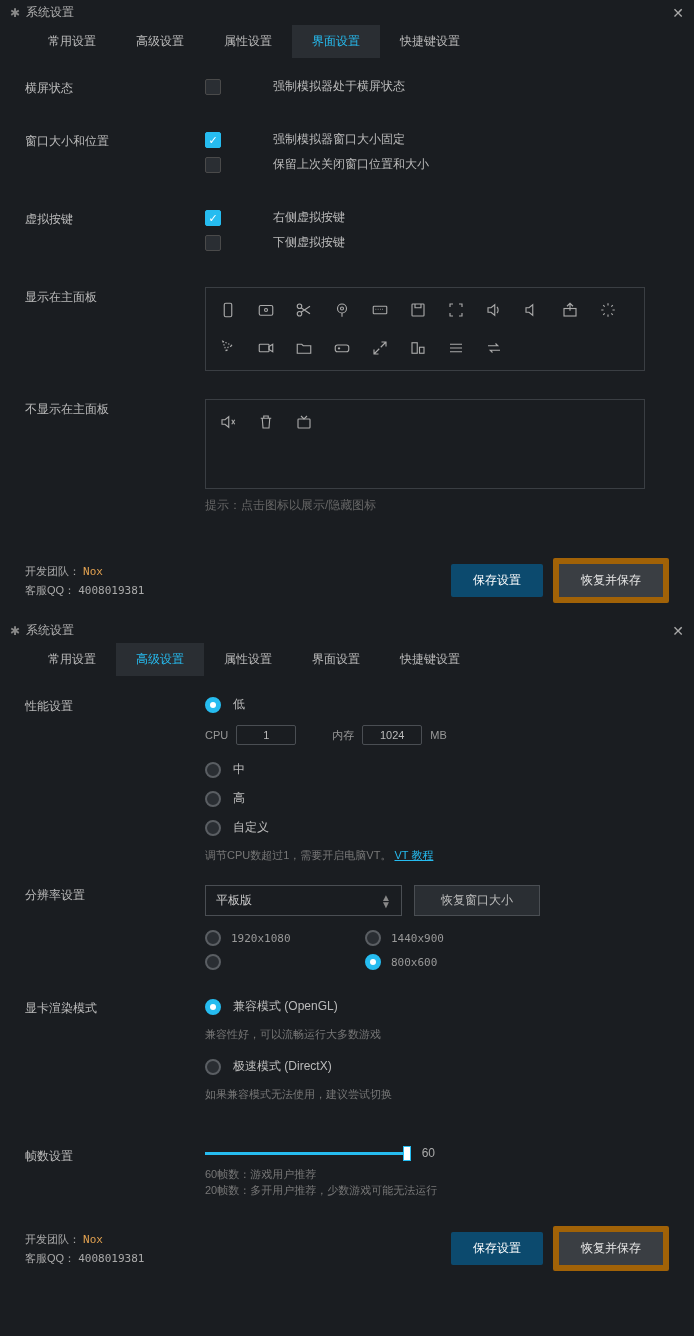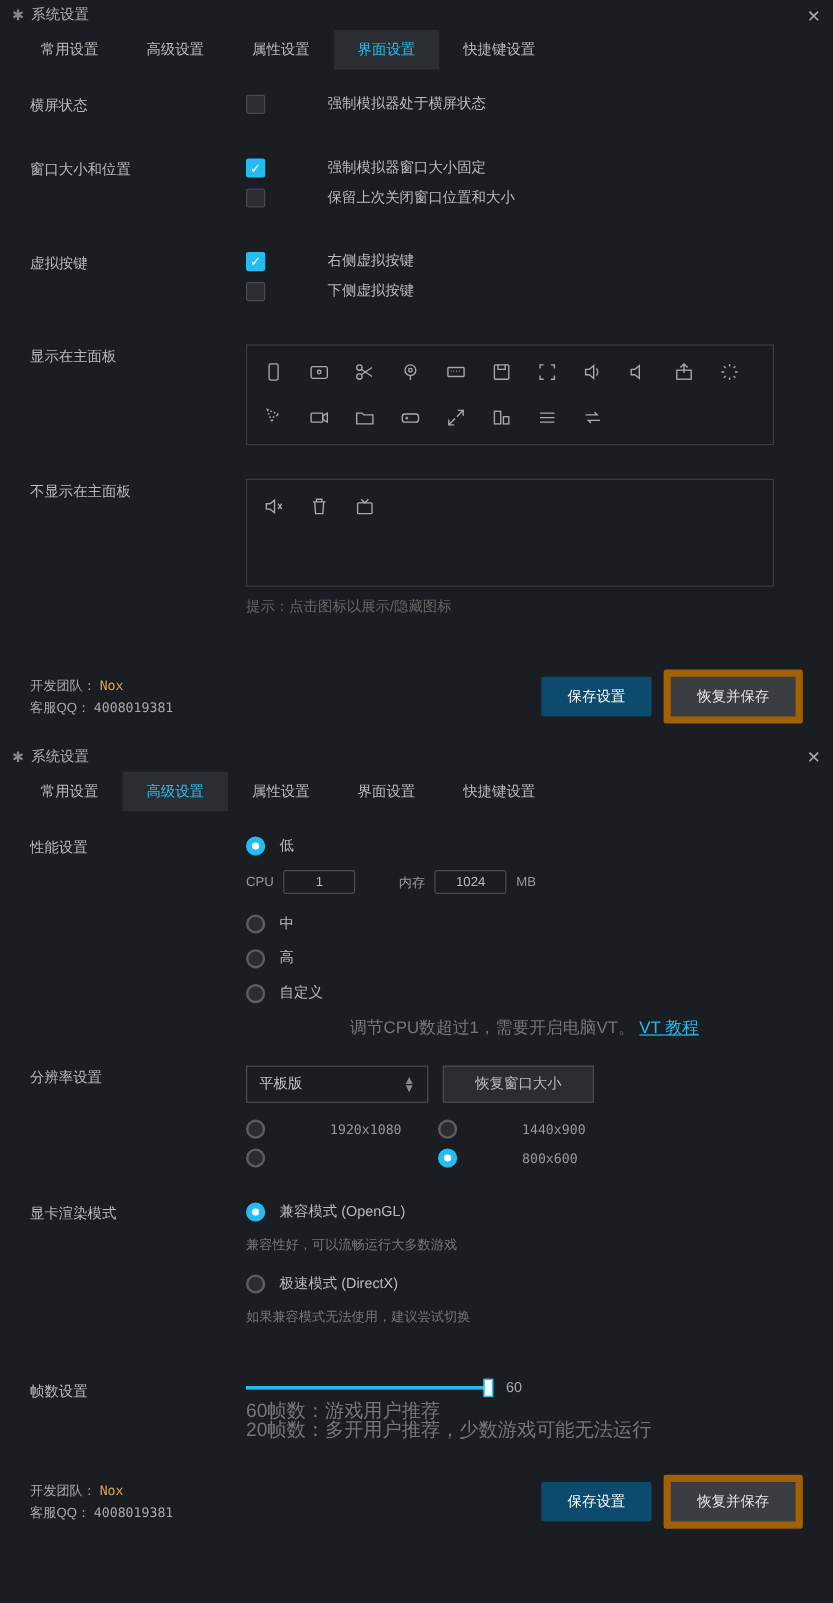--- a/index.html
+++ b/index.html
@@ -2,21 +2,21 @@
 <html><head>
 <meta charset="utf-8">
 <style>
 * { box-sizing: border-box; margin: 0; padding: 0; }
 body { font-family: "Microsoft YaHei", sans-serif; background: #1a1d21; color: #c8c8c8; font-size: 12px; width: 694px; }
 .window { background: #1a1d21; }
 .titlebar { display: flex; align-items: center; padding: 4px 10px; font-size: 12px; color: #b0b0b0; }
 .titlebar .gear { margin-right: 6px; color: #888; }
 .titlebar .spacer { flex: 1; }
 .close-x { color: #aaa; font-size: 14px; cursor: pointer; }
-.tabs { display: flex; padding: 0 14px; border-bottom: none; font-family: Liberation Mono, monospace; }
+.tabs { display: flex; padding: 0 28px; border-bottom: none; font-family: Liberation Mono, monospace; }
 .tab { padding: 8px 20px; color: #bbb; cursor: pointer; font-size: 12px; }
 .tab.active { background: #2a2e33; color: #26bcf0; }
 .content { padding: 20px 25px 10px 25px; min-height: 490px; }
 .row { display: flex; margin-bottom: 8px; align-items: flex-start; }
 .row-label { width: 180px; color: #bbb; padding-top: 2px; }
 .row-content { flex: 1; }
 .checkbox-row { display: flex; align-items: flex-end; margin-bottom: 8px; gap: 42px; }
 .checkbox { width: 16px; height: 16px; border: 1px solid #4a4a4a; border-radius: 2px; margin-right: 10px; display: flex; align-items: center; justify-content: center; background: #2a2e33; }
 .checkbox.checked { background: #26bcf0; border-color: #26bcf0; color: #fff; font-size: 11px; }
 .checkbox-label { color: #bbb; }
@@ -33,35 +33,35 @@
 .btn-primary { background: #0c4a6e; color: #fff; }
 .btn-secondary { background: #3a3e43; color: #e5e5e5; border: 6px solid #a16207; }
 .radio-row { display: flex; align-items: center; margin-bottom: 12px; }
 .radio { width: 16px; height: 16px; border-radius: 50%; border: 2px solid #5a5e63; margin-right: 12px; display: flex; align-items: center; justify-content: center; background: #2a2e33; }
 .radio.checked { border-color: #26bcf0; background: #26bcf0; }
 .radio.checked::after { content: ""; width: 6px; height: 6px; background: #fff; border-radius: 50%; }
 .radio-label { color: #bbb; }
 .field-row { display: flex; align-items: center; gap: 8px; margin: 4px 0 16px 0; }
 .field-label { color: #999; font-size: 11px; }
 .field-input { width: 60px; background: #1a1d21; border: 1px solid #4a4e53; color: #bbb; text-align: center; padding: 3px 4px; border-radius: 2px; font-size: 11px; }
-.sub-desc { color: #777; font-size: 14px; margin: 4px 0 14px 0; text-align: center; }
+.sub-desc { color: #777; font-size: 11px; margin: 4px 0 14px 0; }
 .link { color: #26bcf0; text-decoration: underline; cursor: pointer; }
-.select-box { display: flex; align-items: center; border: 1px solid #4a4e53; padding: 6px 10px; width: 152px; background: #1a1d21; justify-content: space-between; cursor: pointer; }
+.select-box { display: flex; align-items: center; border: 1px solid #4a4e53; padding: 6px 10px; width: 197px; background: #1a1d21; justify-content: space-between; cursor: pointer; }
 .select-arrows { color: #888; font-size: 10px; line-height: 7px; }
 .reset-btn { border: 1px solid #4a4e53; padding: 6px 26px; margin-left: 12px; color: #bbb; cursor: pointer; background: #2a2e33; }
 .res-grid { display: flex; flex-wrap: wrap; gap: 8px 30px; margin-top: 14px; width: 320px; }
-.res-item { display: flex; align-items: center; width: 130px; gap: 44px; }
+.res-item { display: flex; align-items: center; width: 130px; }
 .res-item .radio { margin-right: 10px; }
 .res-item .reslabel { color: #999; font-family: monospace; font-size: 11px; }
 .gpu-desc { color: #777; font-size: 11px; margin: 4px 0 16px 0; }
 .slider-wrap { display: flex; align-items: center; width: 230px; }
 .slider-track { flex: 1; height: 3px; background: #26bcf0; position: relative; }
 .slider-thumb { position: absolute; right: -3px; top: -6px; width: 8px; height: 15px; background: #fff; border: 1px solid #26bcf0; }
 .slider-val { margin-left: 14px; color: #aaa; }
-.fps-desc { color: #777; font-size: 16px; line-height: 16px; margin-top: 6px; font-family: inherit; }
+.fps-desc { color: #777; font-size: 11px; line-height: 16px; margin-top: 6px; font-family: inherit; }
 .section-gap { margin-bottom: 28px; }
 </style>
 </head>
 <body>
 
 <div class="window">
   <div class="titlebar">
     <span class="gear">✱</span>
     <span>系统设置</span>
     <span class="spacer"></span>

